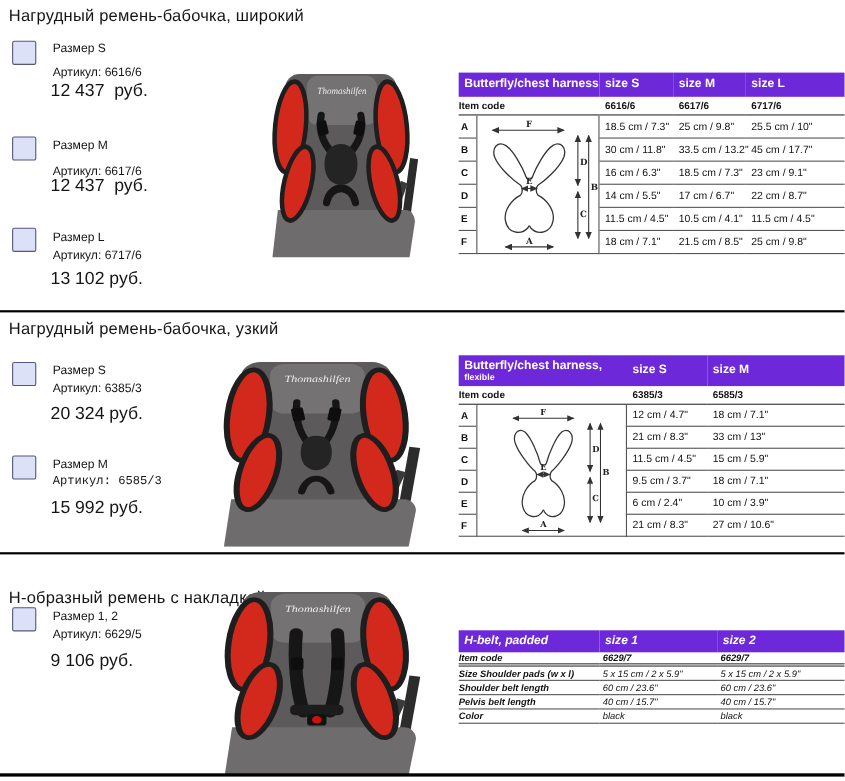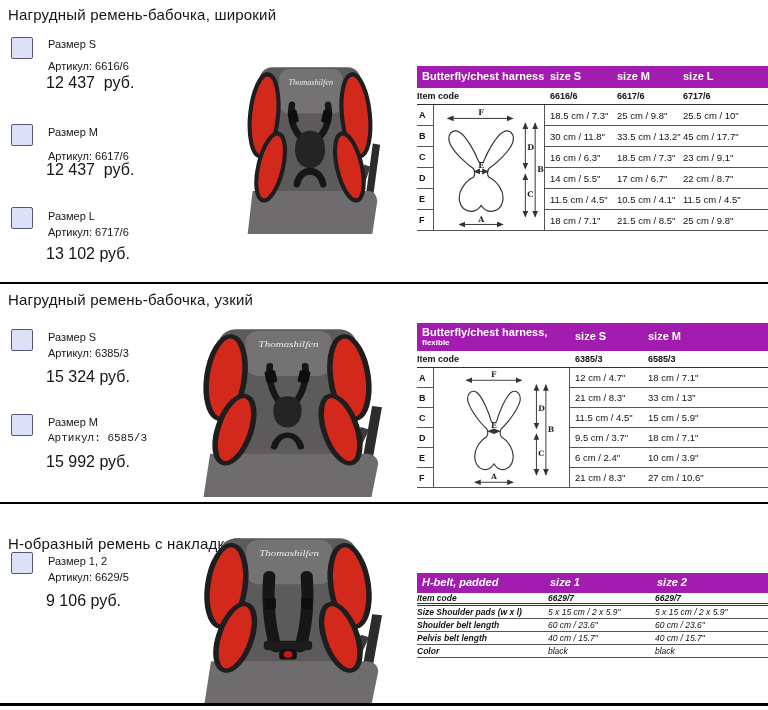--- a/index.html
+++ b/index.html
@@ -10,21 +10,21 @@
   .divider.thick{height:3px;}
   .opt-check{position:absolute;left:11px;width:22px;height:22px;background:#dce1f8;
              border:1px solid #56567c;border-radius:2px;box-sizing:border-box;cursor:pointer;}
   .opt-size,.opt-article{position:absolute;left:48px;font-size:11px;color:#151515;white-space:nowrap;}
   .opt-price{position:absolute;left:46px;font-size:16px;color:#151515;white-space:nowrap;}
   .photo{position:absolute;}
   .photo svg{width:100%;height:100%;}
   
   .spec{position:absolute;left:417px;box-sizing:border-box;}
   .grid{display:grid;width:351px;}
-  .th{background:#a21caf;color:#fff;font-weight:bold;font-size:11px;display:flex;
+  .th{background:#6d28d9;color:#fff;font-weight:bold;font-size:11px;display:flex;
       align-items:center;padding-left:5px;box-sizing:border-box;line-height:1.05;}
   .th.stack{flex-direction:column;align-items:flex-start;justify-content:center;}
   .th .sub{font-size:8px;font-weight:bold;}
   .itemlab{font-weight:bold;font-size:9px;display:flex;align-items:center;
            border-bottom:1.5px solid #2e2e2e;box-sizing:border-box;}
   .itemval{font-weight:bold;font-size:9px;display:flex;align-items:center;padding-left:5px;
            border-bottom:1.5px solid #2e2e2e;box-sizing:border-box;}
   .dimletter{font-weight:bold;font-size:9px;display:flex;align-items:center;padding-left:2px;
              border-bottom:1px solid #555;box-sizing:border-box;}
   .dimval{font-size:9.5px;display:flex;align-items:center;padding-left:5px;
@@ -164,21 +164,21 @@
     </div>
   </div>
 
   <div class="divider" style="top:282px;"></div>
 
   <div class="sec-title" style="top:291px;">Нагрудный ремень-бабочка, узкий</div>
 
   <div class="opt-check" style="top:329px;"></div>
   <div class="opt-size" style="top:331px;">Размер S</div>
   <div class="opt-article" style="top:347px;">Артикул: 6385/3</div>
-  <div class="opt-price" style="top:368px;">15 324 руб.</div>
+  <div class="opt-price" style="top:368px;">20 324 руб.</div>
 
   <div class="opt-check" style="top:414px;"></div>
   <div class="opt-size" style="top:416px;">Размер M</div>
   <div class="opt-article" style="top:432px;font-family:Liberation Mono, monospace;">Артикул: 6585/3</div>
   <div class="opt-price" style="top:453px;">15 992 руб.</div>
 
   <div class="photo" style="left:177px;top:324px;width:221px;height:173px;">
     <svg viewBox="0 0 200 200" preserveAspectRatio="none">
       <rect x="170" y="95" width="9" height="95" fill="#2c2c2c" transform="rotate(8 174 142)"></rect>
       <rect x="152" y="118" width="8" height="82" fill="#3a3a3a" transform="rotate(20 156 159)"></rect>

